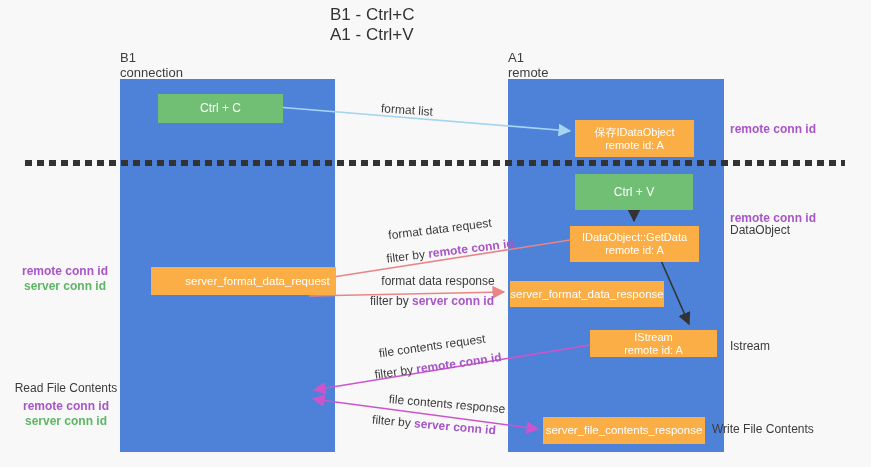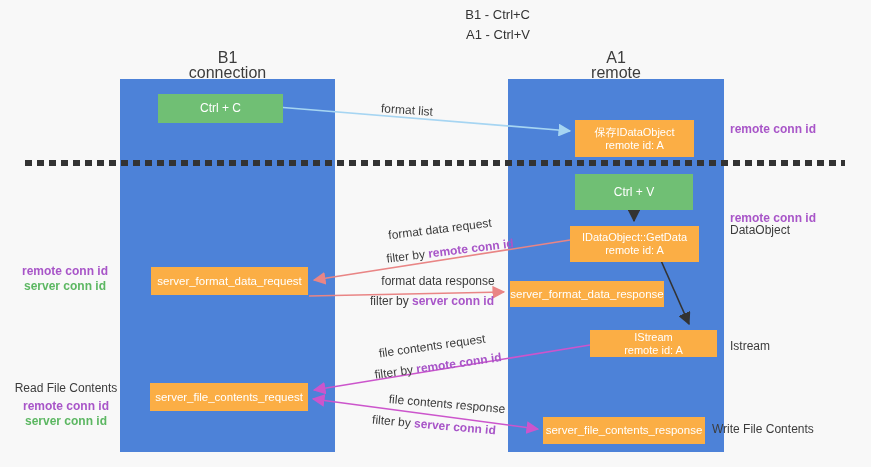--- a/index.html
+++ b/index.html
@@ -7,22 +7,22 @@
   .canvas{position:relative;width:871px;height:467px;overflow:hidden;}
   .lane{position:absolute;top:79px;height:373px;background:#4d82d8;z-index:1;}
   .svg-overlay{position:absolute;left:0;top:0;z-index:2;}
   .box{position:absolute;display:flex;flex-direction:column;align-items:center;justify-content:center;color:#fff;text-align:center;z-index:3;font-size:11.5px;line-height:13px;}
   .green{background:#70bf74;}
   .orange{background:#fbae45;}
   .lbl{position:absolute;font-size:12px;white-space:nowrap;z-index:4;}
   .ctr{transform:translate(-50%,-50%);}
   .purple{color:#a855c8;font-weight:bold;}
   .greent{color:#5cb762;font-weight:bold;}
-  .hdr{position:absolute;text-align:center;font-size:16px;line-height:15px;z-index:4;color:#3c3c3c;}
-  .title{position:absolute;left:330px;top:5px;width:200px;text-align:right;font-size:13px;line-height:20px;color:#333;z-index:4;}
+  .hdr{position:absolute;text-align:left;font-size:13px;line-height:15px;z-index:4;color:#3c3c3c;}
+  .title{position:absolute;left:330px;top:5px;width:200px;text-align:left;font-size:17px;line-height:20px;color:#333;z-index:4;}
   .two-line{font-size:11px;line-height:13px;}
 </style>
 </head>
 <body>
 
 <div class="canvas">
 
   <div class="title">
     <div>B1 - Ctrl+C</div>
     <div>A1 - Ctrl+V</div>
@@ -76,36 +76,33 @@
 
   <div class="box green" style="left:575px;top:174px;width:118px;height:36px;font-size:12px;">
     <div>Ctrl + V</div>
   </div>
 
   <div class="box orange two-line" style="left:570px;top:226px;width:129px;height:36px;">
     <div>IDataObject::GetData</div>
     <div>remote id: A</div>
   </div>
 
-  <div class="box orange" style="left:151px;top:267px;width:157px;height:28px;">
+  <div class="box orange" style="left:151px;top:267px;width:157px;height:28px;padding-left:28px;">
     <div>server_format_data_request</div>
   </div>
 
   <div class="box orange" style="left:510px;top:281px;width:154px;height:26px;">
     <div>server_format_data_response</div>
   </div>
 
   <div class="box orange two-line" style="left:590px;top:330px;width:127px;height:27px;">
     <div>IStream</div>
     <div>remote id: A</div>
   </div>
 
-  <div class="box orange" style="left:150px;top:383px;width:158px;height:28px;">
-    <div>server_file_contents_request</div>
-  </div>
 
   <div class="box orange" style="left:543px;top:417px;width:162px;height:27px;">
     <div>server_file_contents_response</div>
   </div>
 
   <div class="lbl ctr" style="left:407px;top:110px;transform:translate(-50%,-50%) rotate(4deg);">format list</div>
 
   <div class="lbl ctr" style="left:440px;top:229px;transform:translate(-50%,-50%) rotate(-7deg);">format data request</div>
   <div class="lbl ctr" style="left:450px;top:251px;transform:translate(-50%,-50%) rotate(-7deg);">
     <span>filter by</span>

